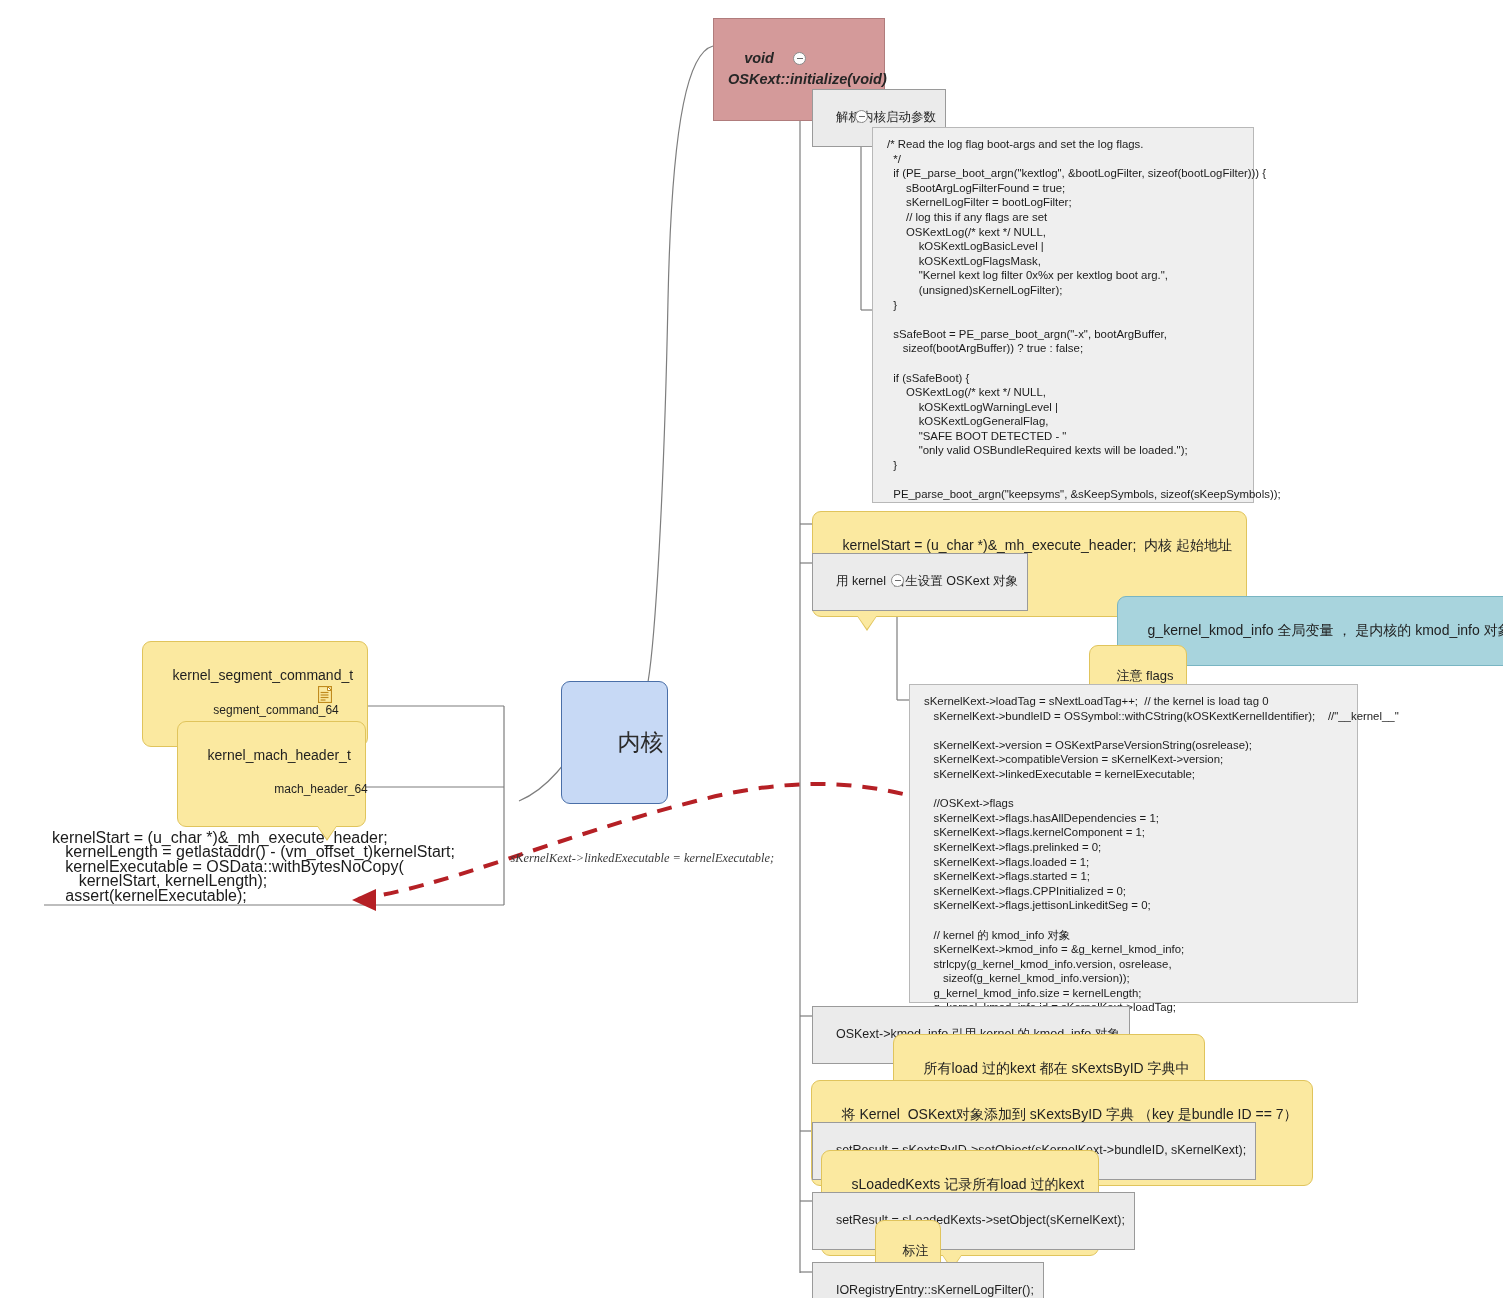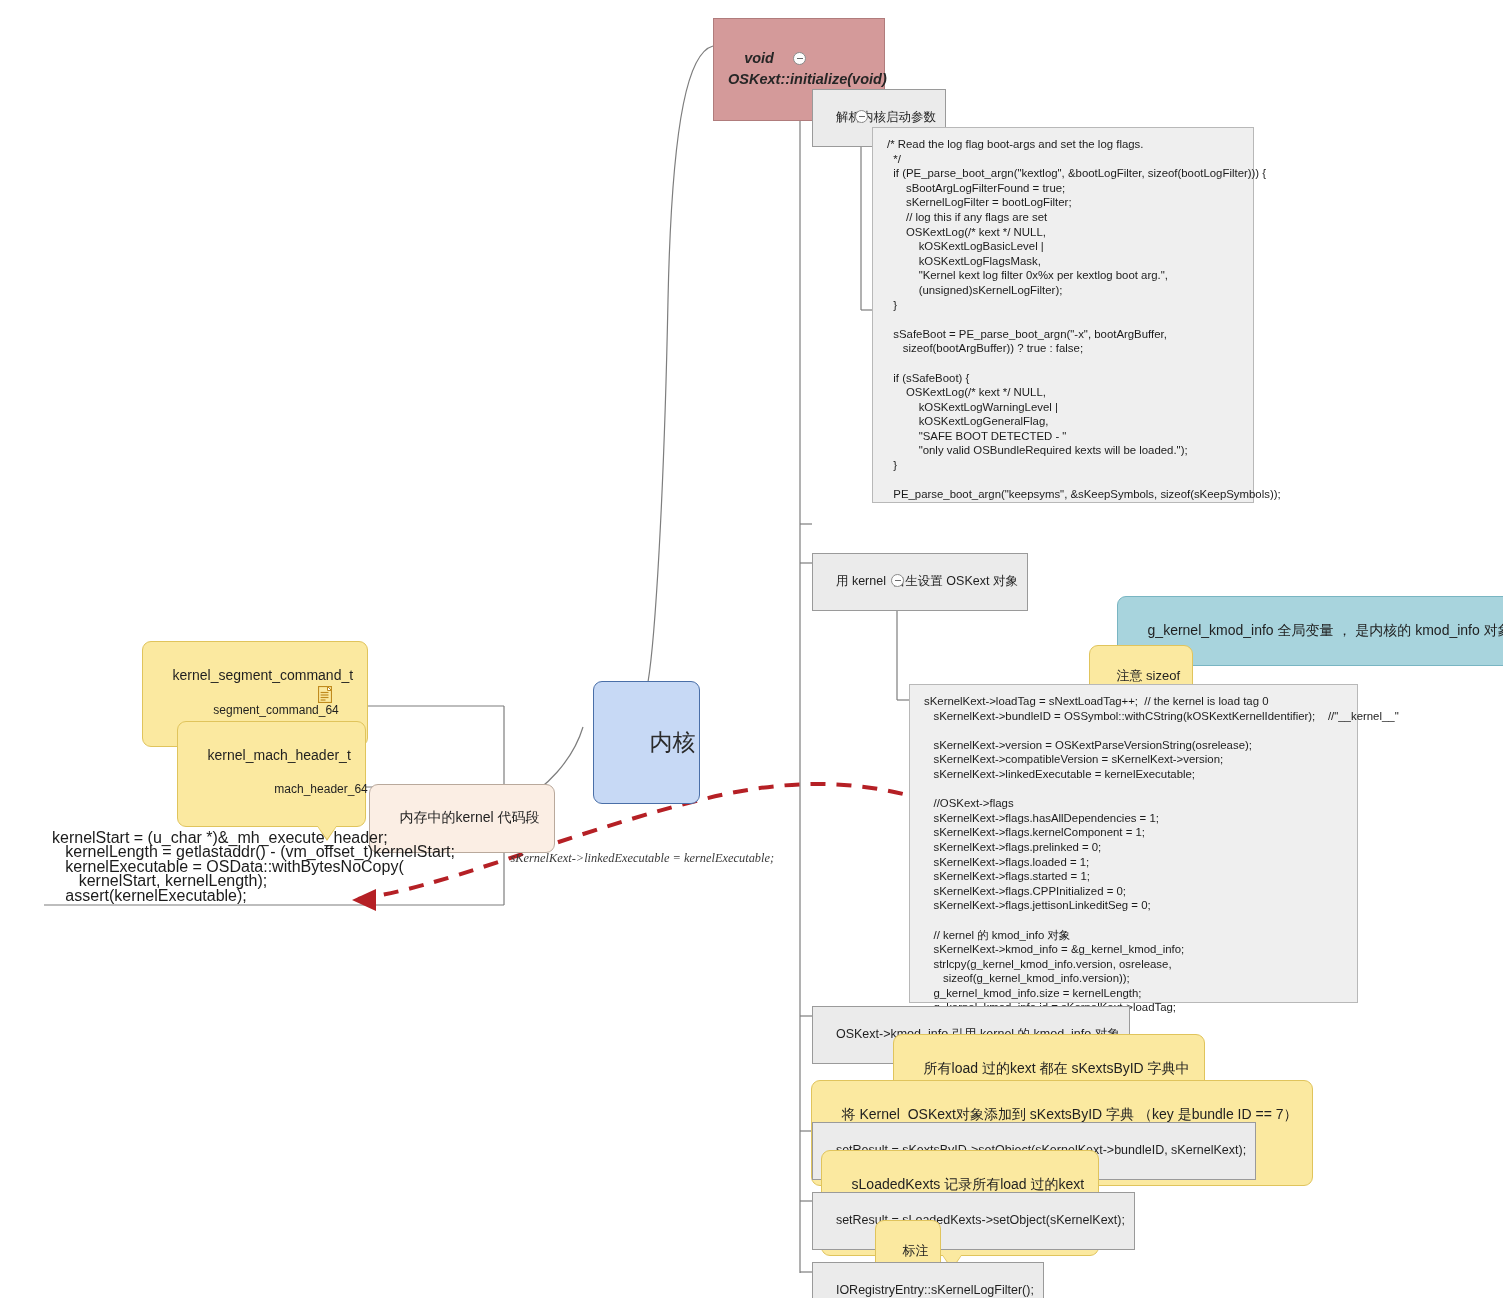--- a/index.html
+++ b/index.html
@@ -100,21 +100,20 @@
 
   
   .center-node {
     background: #c7d9f5;
     border: 1.6px solid #4a6fa8;
     border-radius: 9px;
     font-size: 23px;
     color: #2b2b2b;
     padding: 18px 30px;
     text-align: center;
-    margin-left: 32px;
   }
 
   
   .peach-node {
     background: #fbeee4;
     border: 1px solid #b9a99c;
     border-radius: 9px;
     font-size: 14px;
     color: #1f1f1f;
     padding: 8px 14px 9px 14px;
@@ -240,32 +239,37 @@
   if (sSafeBoot) {
       OSKextLog(/* kext */ NULL,
           kOSKextLogWarningLevel |
           kOSKextLogGeneralFlag,
           "SAFE BOOT DETECTED - "
           "only valid OSBundleRequired kexts will be loaded.");
   }
 
   PE_parse_boot_argn("keepsyms", &amp;sKeepSymbols, sizeof(sKeepSymbols));</span></div>
 
+  <div class="node callout" style="left:812px; top:511px;">
+    <span>kernelStart = (u_char *)&amp;_mh_execute_header;  内核 起始地址</span>
+    <span class="tail" style="left:44px;"></span>
+    <span class="tail-in" style="left:44px;"></span>
+  </div>
 
   <div class="node topic" style="left:812px; top:553px;">
     <span>用 kernel  自生设置 OSKext 对象</span>
   </div>
   <div class="collapse" style="left:891px; top:574px;"></div>
 
   <div class="node callout teal" style="left:1117px; top:596px;">
     <span>g_kernel_kmod_info 全局变量 ， 是内核的 kmod_info 对象</span>
   </div>
 
   <div class="node callout small" style="left:1089px; top:645px;">
-    <span>注意 sizeof</span>
+    <span>注意 flags</span>
     <span class="tail" style="left:12px; border-top-width:13px;"></span>
     <span class="tail-in" style="left:12px; border-top-width:12px; bottom:-11px;"></span>
   </div>
 
   <div class="node codebox" style="left:909px; top:684px; width:449px; height:319px;"><span>sKernelKext-&gt;loadTag = sNextLoadTag++;  // the kernel is load tag 0
    sKernelKext-&gt;bundleID = OSSymbol::withCString(kOSKextKernelIdentifier);    //"__kernel__"
 
    sKernelKext-&gt;version = OSKextParseVersionString(osrelease);
    sKernelKext-&gt;compatibleVersion = sKernelKext-&gt;version;
    sKernelKext-&gt;linkedExecutable = kernelExecutable;
@@ -323,23 +327,20 @@
   </div>
 
   <div class="node topic" style="left:812px; top:1262px;">
     <span>IORegistryEntry::sKernelLogFilter();</span>
   </div>
 
   <div class="node center-node" style="left:561px; top:681px; width:107px;">
     <span>内核</span>
   </div>
 
-  <div class="node peach-node" style="left:369px; top:784px;">
-    <span>内存中的kernel 代码段</span>
-  </div>
   <div class="collapse" style="left:352px; top:794px;"></div>
 
   <div class="node edge-label" style="left:498px; top:836px;">
     <span>sKernelKext-&gt;linkedExecutable = kernelExecutable;</span>
   </div>
 
   <div class="node callout" style="left:142px; top:641px;">
     <span>kernel_segment_command_t</span>
     <span class="tail" style="right:28px;"></span>
     <span class="tail-in" style="right:28px;"></span>

